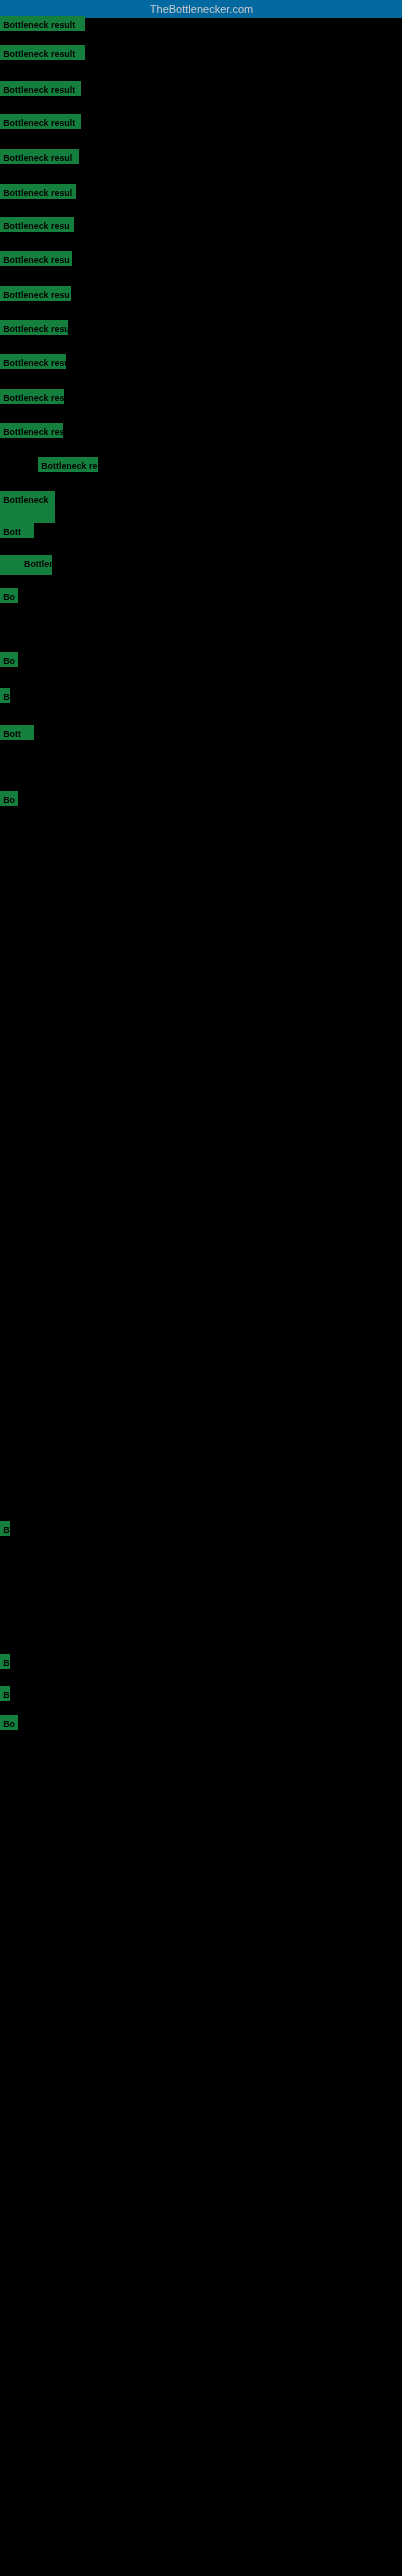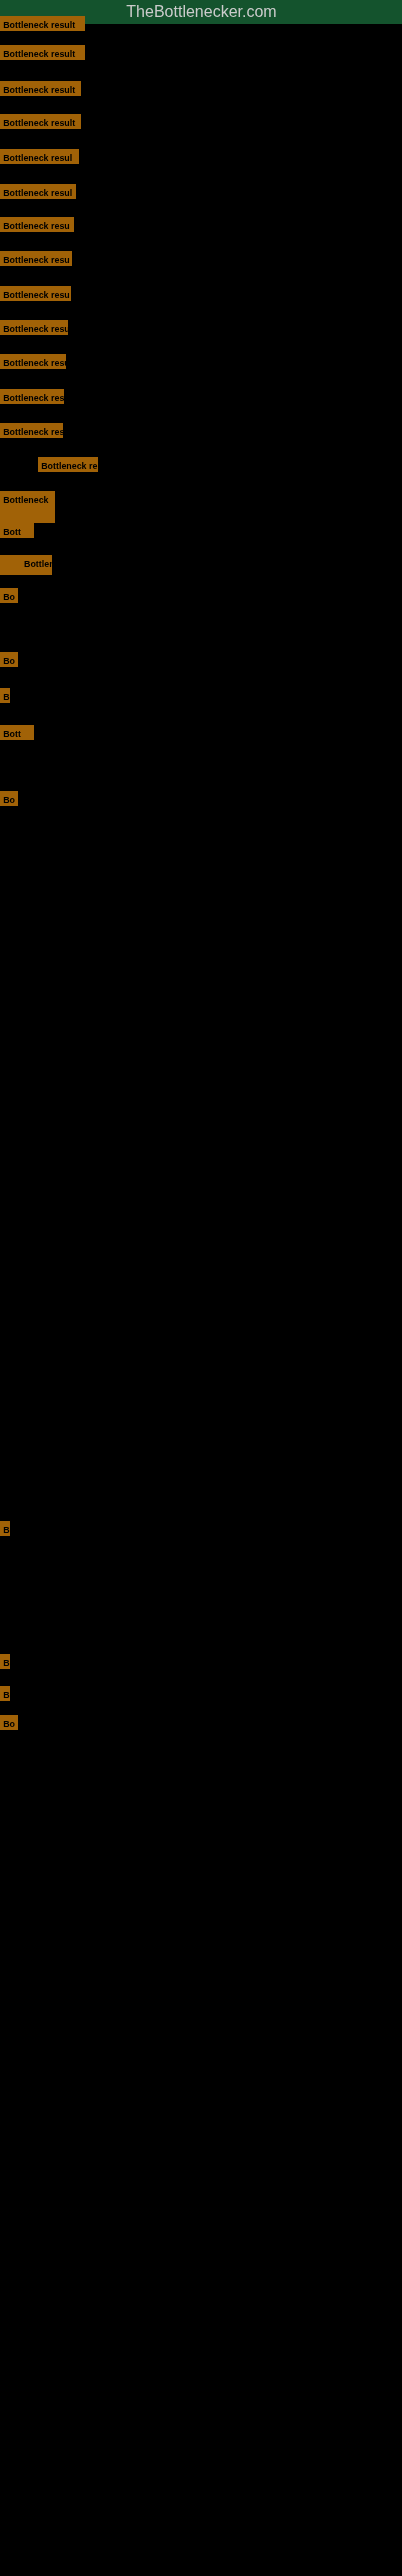--- a/index.html
+++ b/index.html
@@ -12,29 +12,29 @@
       background-color: #000000;
       width: 403px;
       min-height: 2576px;
       font-family: Arial, sans-serif;
       position: relative;
     }
 
     .site-title {
       text-align: center;
       color: #cccccc;
-      font-size: 16px;
+      font-size: 11px;
       padding: 3.2px 0;
-      background: #14532d;
+      background: #0369a1;
     }
 
     .bottleneck-item {
       position: absolute;
       left: 0;
-      background-color: #a16207;
+      background-color: #15803d;
       color: #000;
       font-size: 8.9px;
       font-weight: bold;
       padding: 1.6px 3.2px;
       white-space: nowrap;
       overflow: hidden;
     }
   </style>
 </head>
 <body style="min-height: 1795px;">

